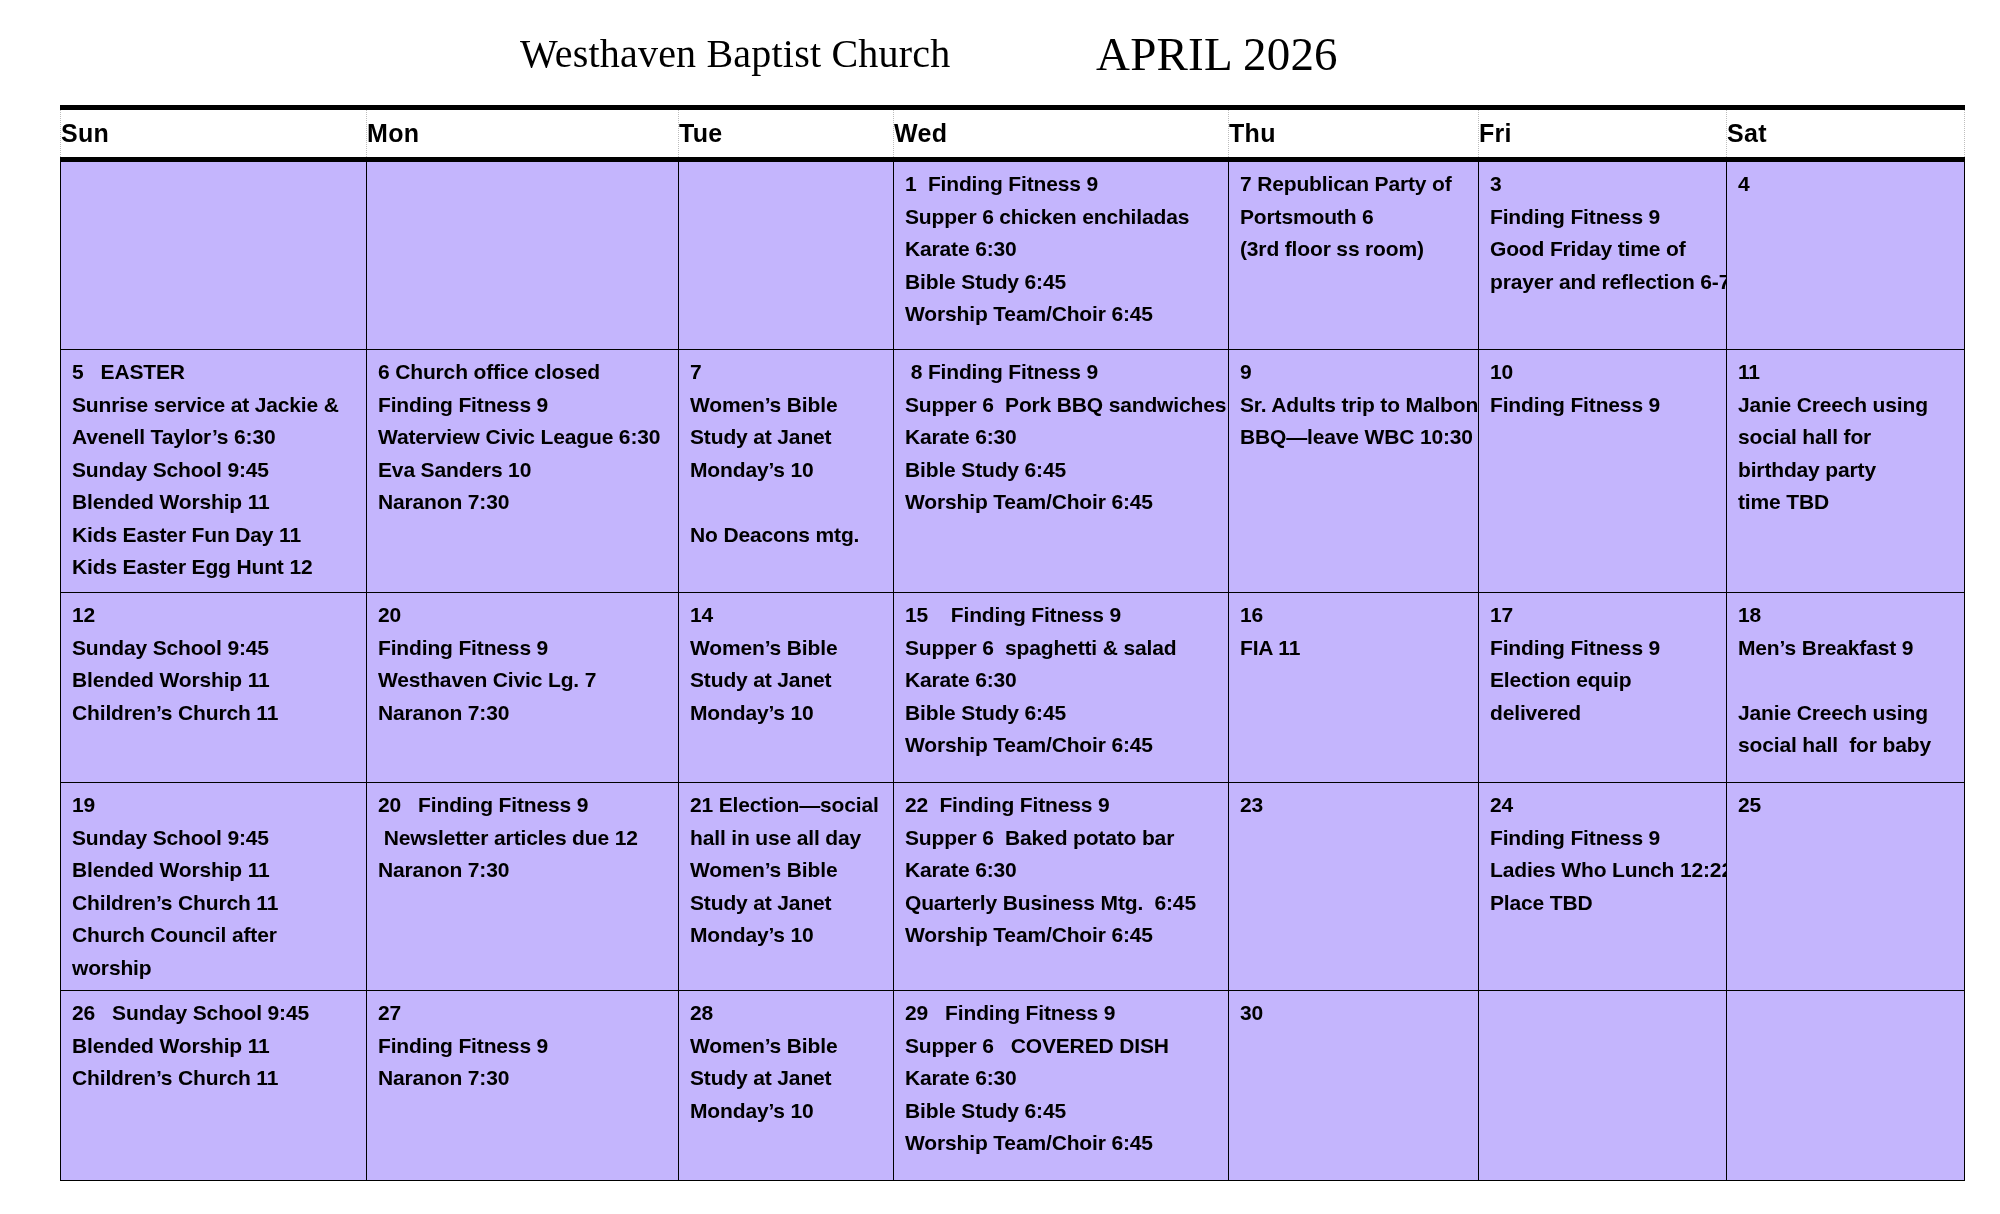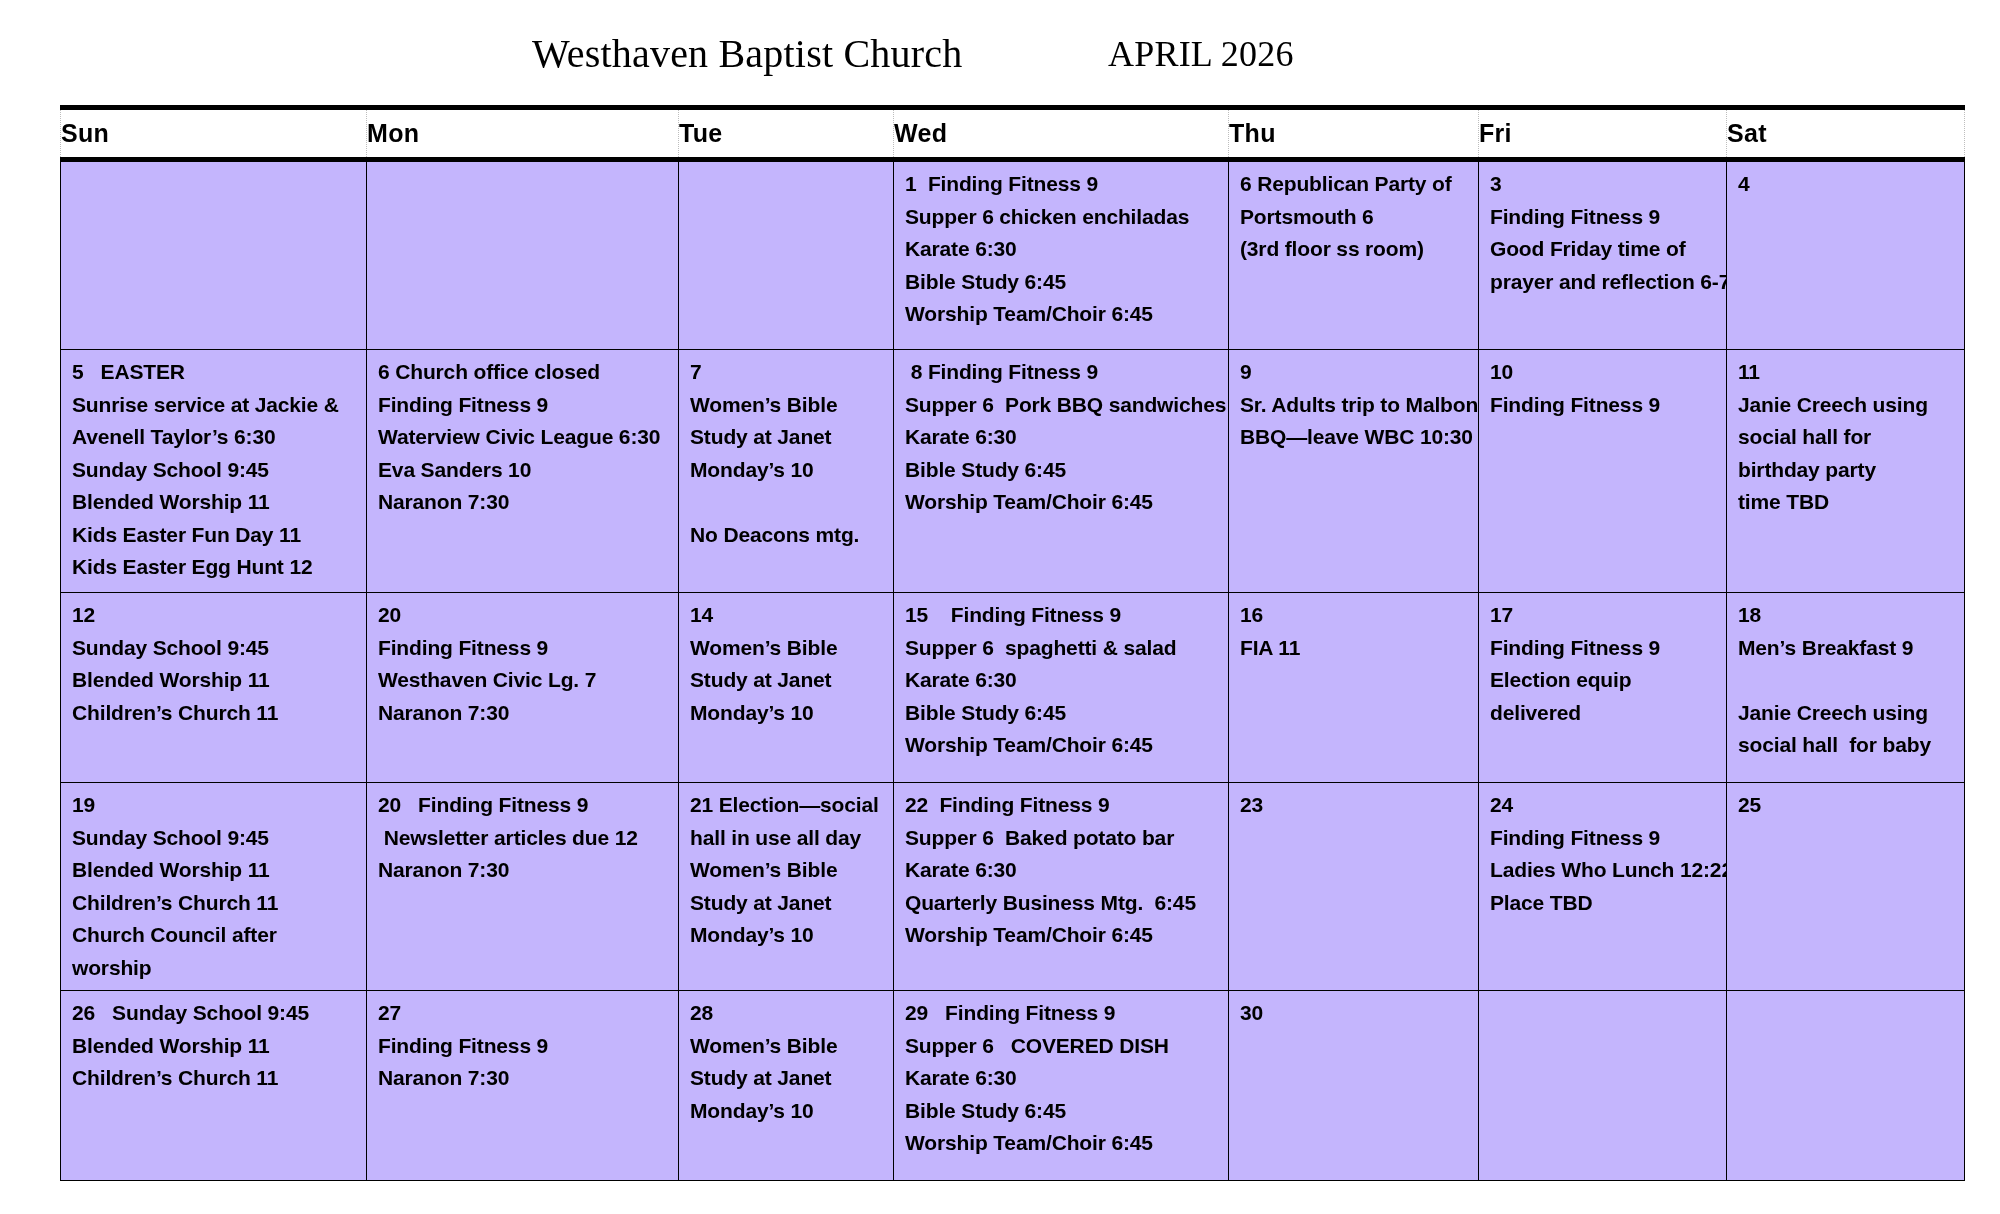--- a/index.html
+++ b/index.html
@@ -18,21 +18,21 @@
   .page {
     position: relative;
     width: 2000px;
     height: 1214px;
     background: #ffffff;
   }
 
   
   .title-row {
     position: absolute;
-    left: 16px;
+    left: 4px;
     top: 26px;
     width: 1883px;
     height: 56px;
     display: flex;
     align-items: center;
   }
   .title-church {
     position: absolute;
     left: 516px;
     top: 0;
@@ -41,21 +41,21 @@
     line-height: 56px;
     letter-spacing: 0.2px;
     white-space: nowrap;
     font-weight: 400;
   }
   .title-month {
     position: absolute;
     left: 1092px;
     top: 0;
     font-family: "Liberation Serif", serif;
-    font-size: 36px;
+    font-size: 47px;
     line-height: 56px;
     letter-spacing: 0.2px;
     white-space: nowrap;
     font-weight: 400;
   }
 
   
   .cal-wrap {
     position: absolute;
     left: 60px;
@@ -158,21 +158,21 @@
             <td class="day">
               <div class="lines"></div>
             </td>
             <td class="day">
               <div class="lines"></div>
             </td>
             <td class="day">
               <div class="lines"><span class="line">1  Finding Fitness 9</span><span class="line">Supper 6 chicken enchiladas</span><span class="line">Karate 6:30</span><span class="line">Bible Study 6:45</span><span class="line">Worship Team/Choir 6:45</span></div>
             </td>
             <td class="day">
-              <div class="lines"><span class="line">6 Republican Party of</span><span class="line">Portsmouth 6</span><span class="line">(3rd floor ss room)</span></div>
+              <div class="lines"><span class="line">7 Republican Party of</span><span class="line">Portsmouth 6</span><span class="line">(3rd floor ss room)</span></div>
             </td>
             <td class="day">
               <div class="lines"><span class="line">3</span><span class="line">Finding Fitness 9</span><span class="line">Good Friday time of</span><span class="line">prayer and reflection 6-7</span></div>
             </td>
             <td class="day">
               <div class="lines"><span class="line">4</span></div>
             </td>
           </tr>
           <tr class="wk2">
             <td class="day">

